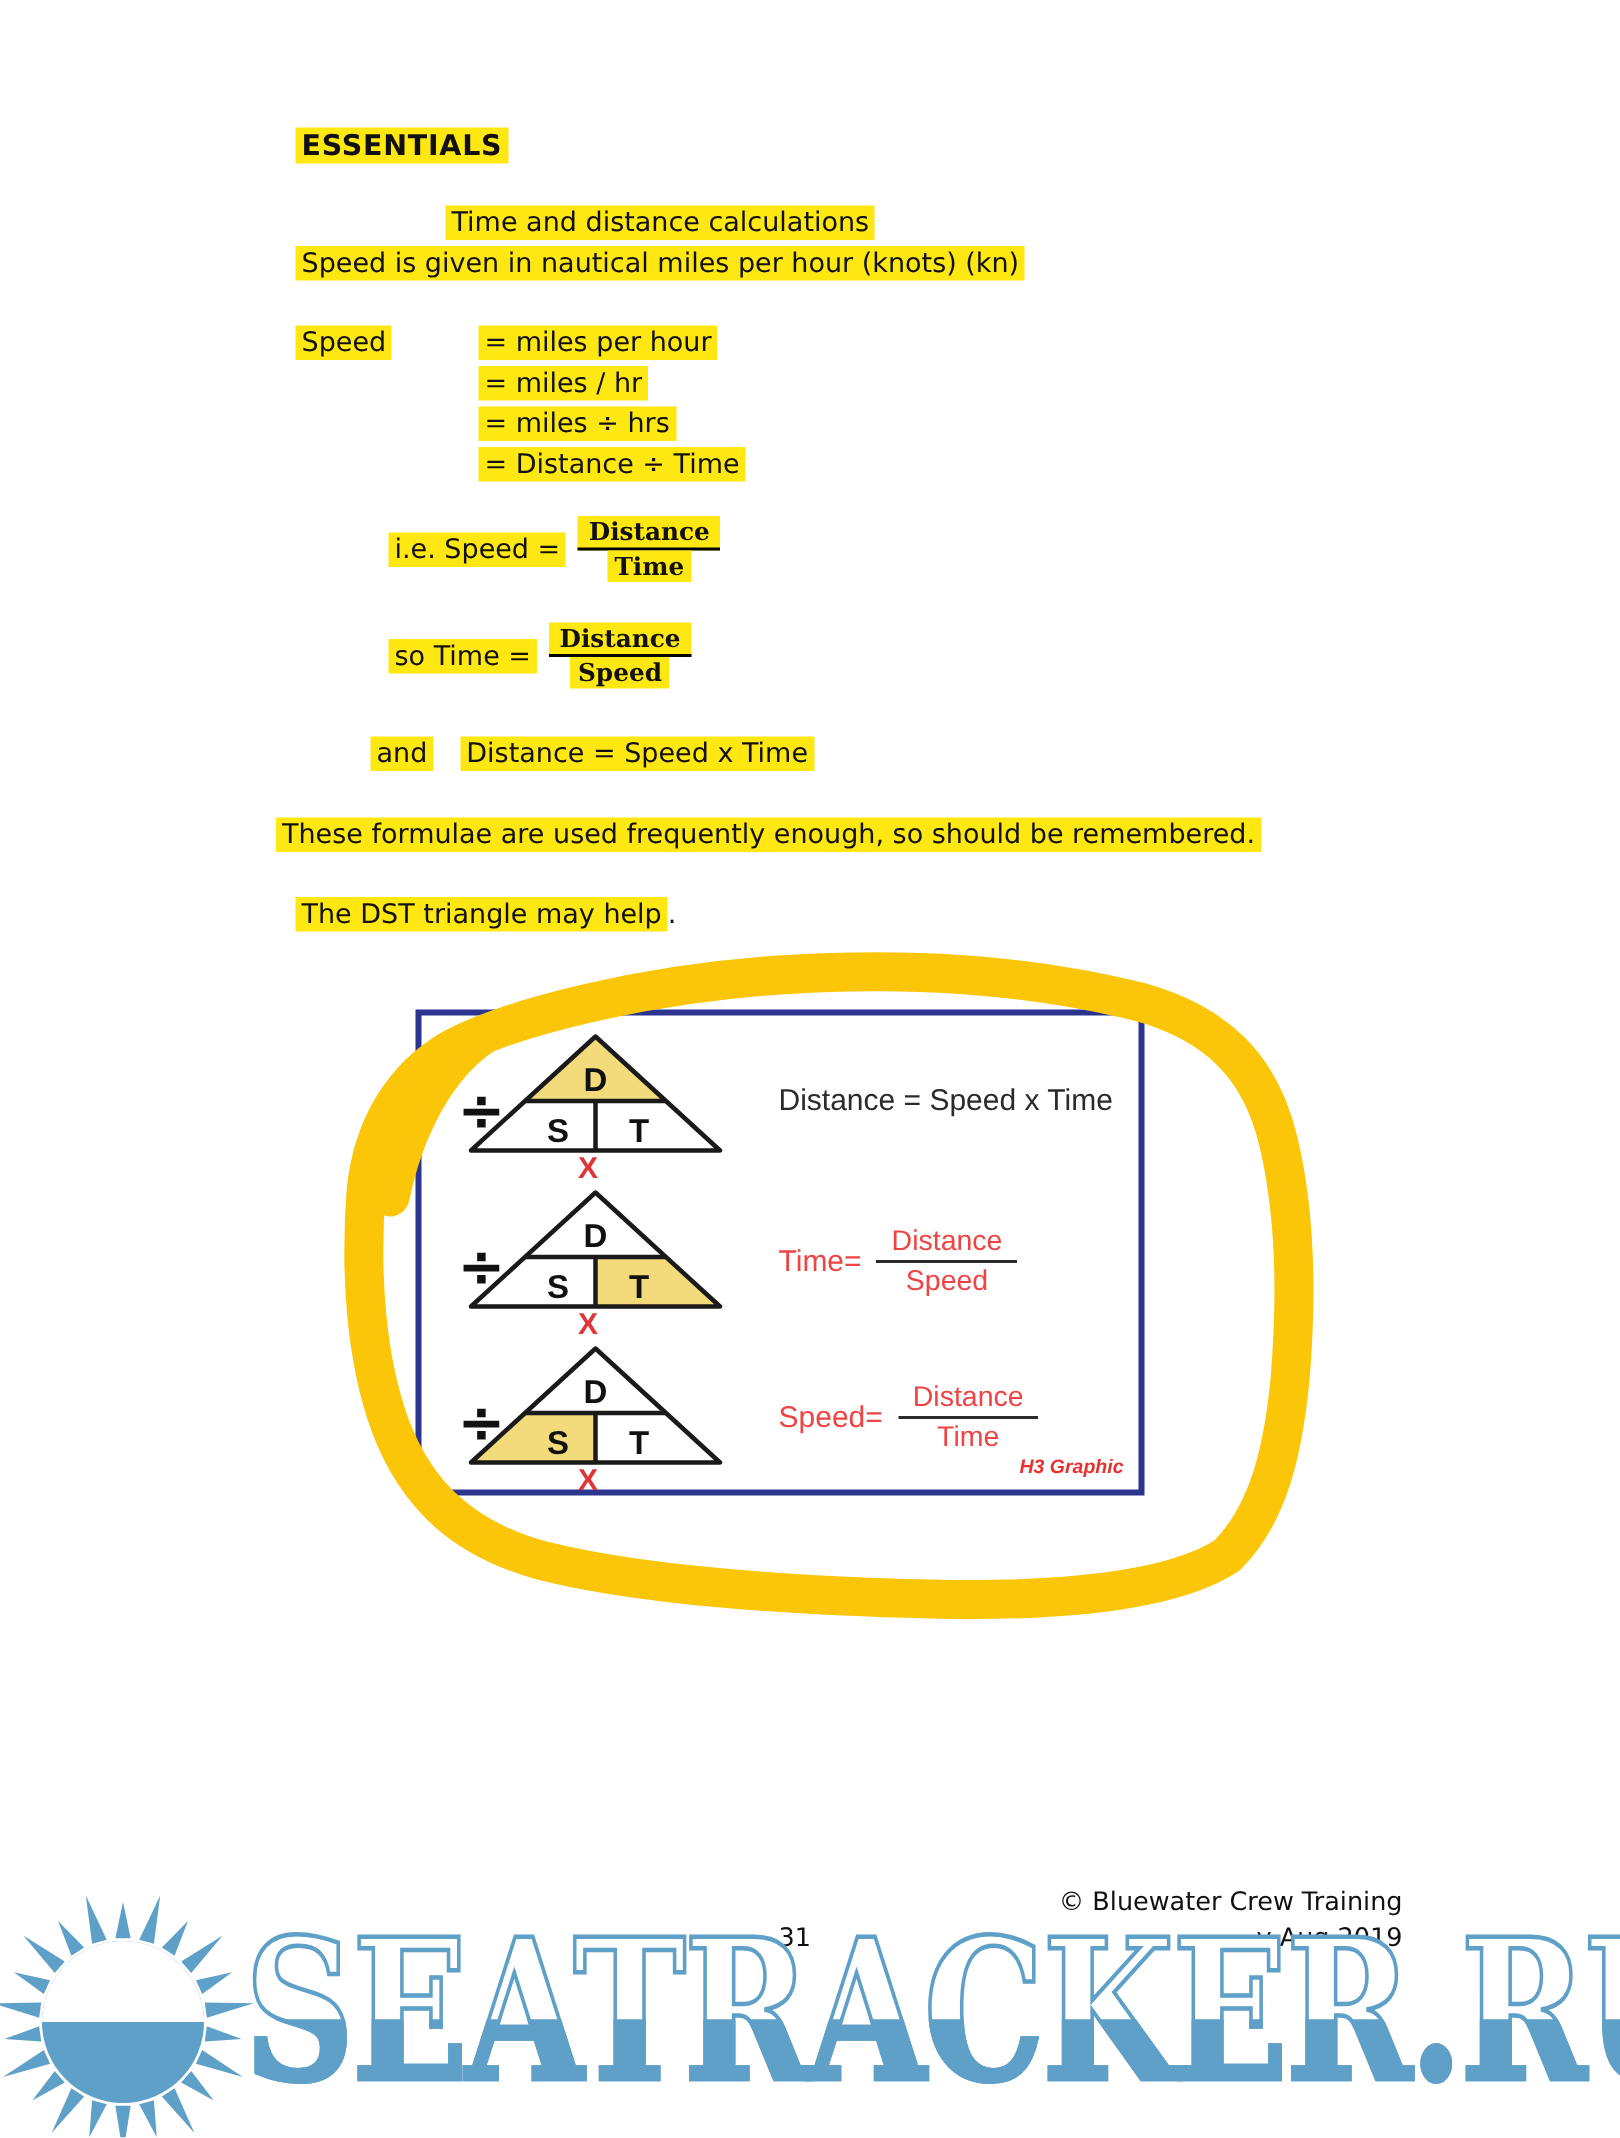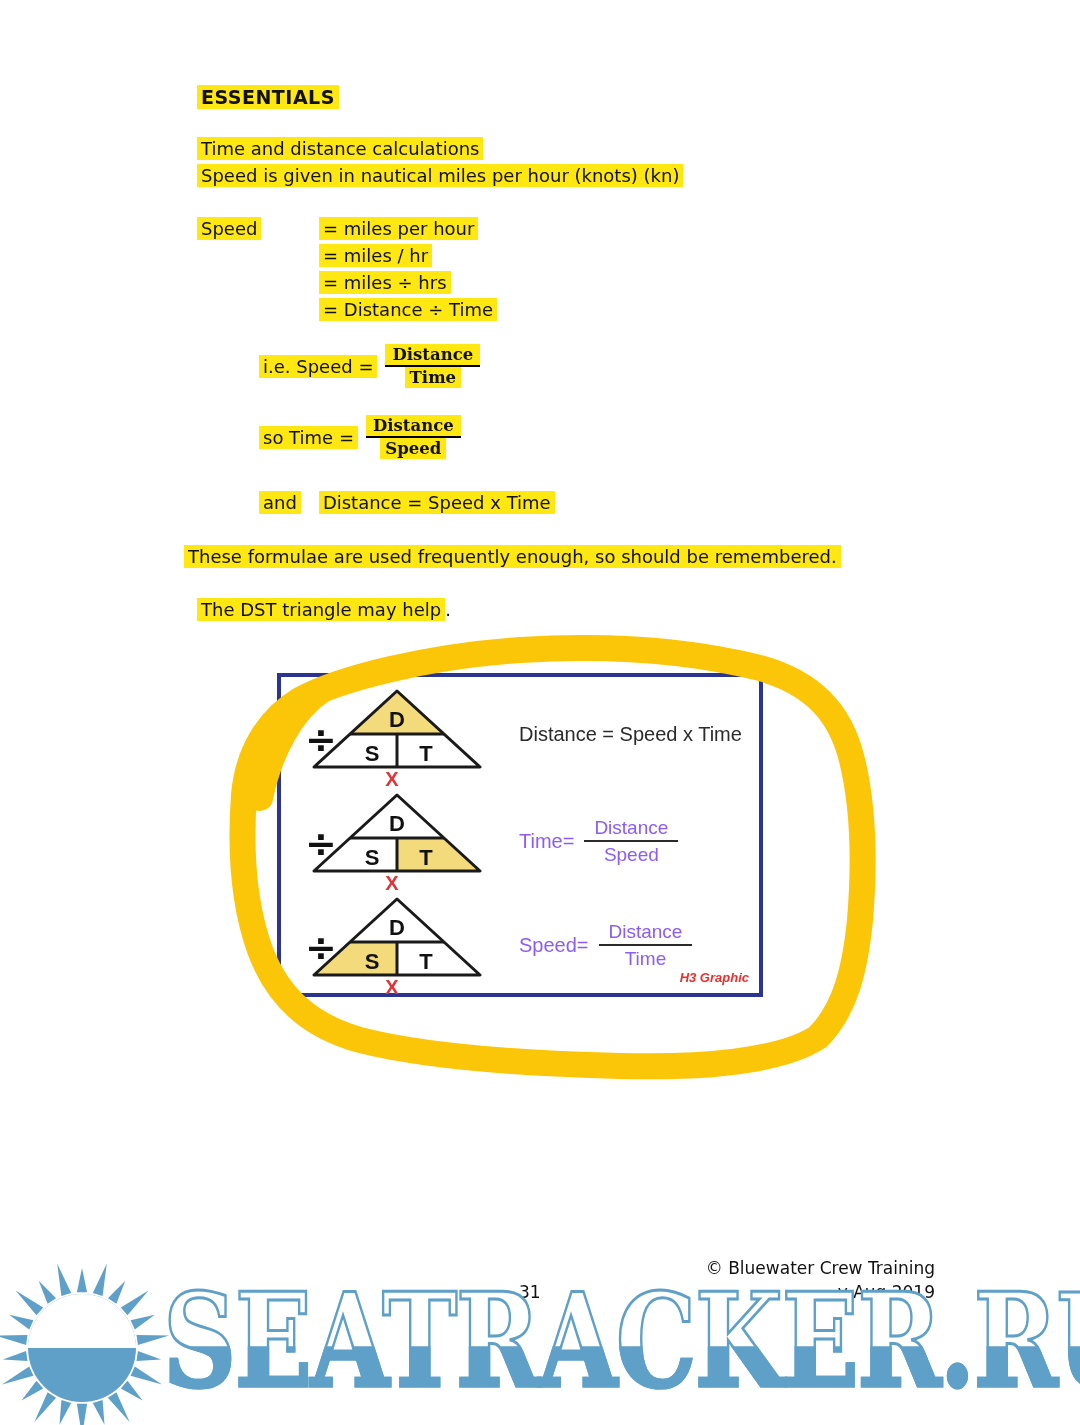--- a/index.html
+++ b/index.html
@@ -6,48 +6,48 @@
   #page{
     position:relative;width:1080px;height:1425px;background:#ffffff;
     overflow:hidden;font-family:"DejaVu Sans","Liberation Sans",sans-serif;color:#111;
   }
   .hl{background:#ffe712;padding:1px 4px;}
   .abs{position:absolute;}
 
   
   #heading{left:197px;top:86px;font-size:19px;font-weight:bold;letter-spacing:.5px;}
   .bodyline{font-size:18px;line-height:27px;white-space:nowrap;}
-  #intro{left:197px;top:135px;}
+  #intro{left:197px;top:135px;text-align:center;}
   #speed-block{left:197px;top:215px;}
   #speed-eqs{position:absolute;left:122px;top:0;}
   .eqline{font-size:18px;line-height:27px;white-space:nowrap;}
 
   
   .eqrow{display:flex;align-items:center;font-size:18px;}
   .frac{display:inline-flex;flex-direction:column;align-items:center;margin-left:8px;
         font-family:"DejaVu Serif","Liberation Serif",serif;font-weight:bold;font-size:16.5px;line-height:21px;}
   .frac .num{border-bottom:2.5px solid #000;padding:0 7px;}
   .frac .den{padding:0 5px;}
   #eq-speed{left:259px;top:344px;text-align:right;}
   #eq-time{left:259px;top:415px;}
-  #eq-distance{left:259px;top:492px;font-size:18px;white-space:nowrap;}
+  #eq-distance{left:247px;top:492px;font-size:18px;white-space:nowrap;}
   #eq-distance .gap{display:inline-block;width:18px;}
   #note1{left:184px;top:543px;}
   #note2{left:197px;top:596px;}
 
   
   #diagram-box{left:277px;top:673px;width:486px;height:324px;border:4px solid #2b3590;
                background:#fff;box-sizing:border-box;z-index:2;}
   .tri-svg{position:absolute;left:31px;width:170px;height:80px;}
   .div-sym{position:absolute;left:20px;width:40px;text-align:center;font-size:38px;font-weight:900;line-height:40px;color:#111;}
   .x-sym{position:absolute;left:86px;width:50px;text-align:center;font-size:20px;font-weight:bold;
          color:#e03438;font-family:"Liberation Sans",sans-serif;line-height:20px;}
   .dg-text{position:absolute;left:238px;font-family:"Liberation Sans",sans-serif;font-size:20px;color:#2b2b2b;white-space:nowrap;}
   .dg-eq{position:absolute;left:238px;display:flex;align-items:center;font-family:"Liberation Sans",sans-serif;
-         font-size:20px;color:#8b5cf6;}
+         font-size:20px;color:#ef4444;}
   .dg-frac{display:inline-flex;flex-direction:column;align-items:center;margin-left:10px;font-size:19px;line-height:25px;}
   .dg-frac .num{border-bottom:2px solid #2b2b2b;padding:0 10px;}
   .dg-frac .den{padding:0 6px;}
   #credit{position:absolute;right:10px;top:293px;font-family:"Liberation Sans",sans-serif;
           font-style:italic;font-weight:bold;font-size:13px;color:#e8312f;}
   .tri-line{stroke:#1a1a1a;stroke-width:3;fill:none;stroke-linejoin:round;}
   .tri-fill{fill:#f3da7b;stroke:none;}
   .tri-label{font-family:"Liberation Sans",sans-serif;font-weight:bold;font-size:22px;fill:#111;text-anchor:middle;}
 
   

